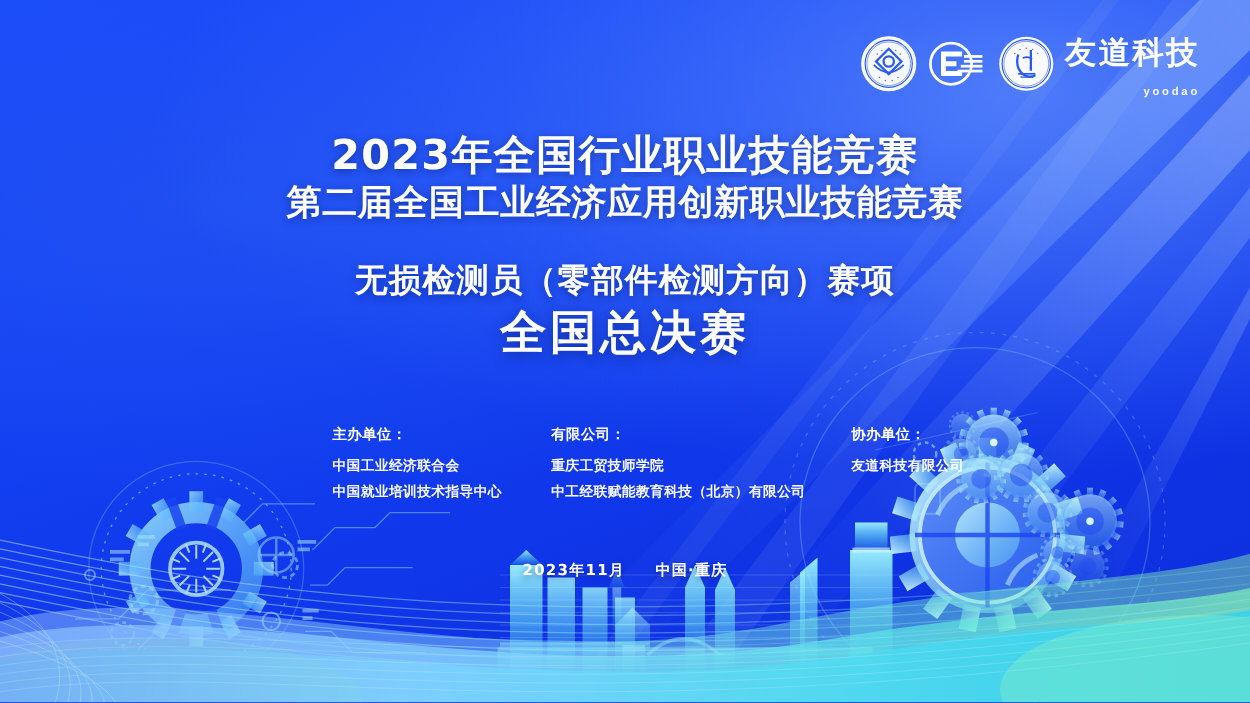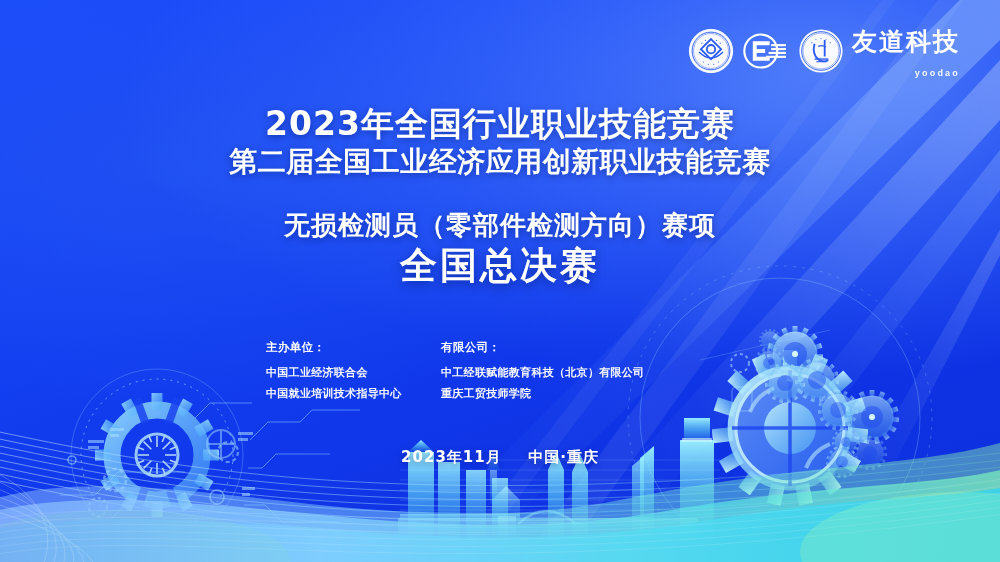--- a/index.html
+++ b/index.html
@@ -75,21 +75,21 @@
   .org-0{ left:249px; }
   .org-1{ left:424px; }
   .org-2{ left:664px; }
   .org .head{ font-size:11.5px; font-weight:700; letter-spacing:.4px; margin-bottom:7px; }
   .org .row{ font-size:11px; font-weight:700; letter-spacing:.3px; line-height:1.95; opacity:.97;}
 
   
   .dateline{
     position:absolute; top:448px; left:0; width:1000px;
     text-align:center; z-index:8;
-    color:#ffffff; font-size:15px; font-weight:700; letter-spacing:1px;
+    color:#ffffff; font-size:12px; font-weight:700; letter-spacing:1px;
     font-family:"DejaVu Sans","Liberation Sans",sans-serif;
     text-shadow:0 2px 6px rgba(3,18,90,.4);
   }
   .dateline .sep{ display:inline-block; width:14px; }
 </style>
 </head>
 <body>
 
 <div id="stage">
 
@@ -526,24 +526,28 @@
   <div class="orgs">
 
     <div class="org org-0">
       <div class="head">主办单位：</div>
       <div class="row">中国工业经济联合会</div>
       <div class="row">中国就业培训技术指导中心</div>
     </div>
 
     <div class="org org-1">
       <div class="head">有限公司：</div>
+      <div class="row">重庆工贸技师学院</div>
       <div class="row">中工经联赋能教育科技（北京）有限公司</div>
-      <div class="row">重庆工贸技师学院</div>
     </div>
 
+    <div class="org org-2">
+      <div class="head">协办单位：</div>
+      <div class="row">友道科技有限公司</div>
+    </div>
   </div>
 
   <div class="dateline">
     <span>2023年11月</span>
     <span class="sep"></span>
     <span>中国·重庆</span>
   </div>
 
 </div>
 

